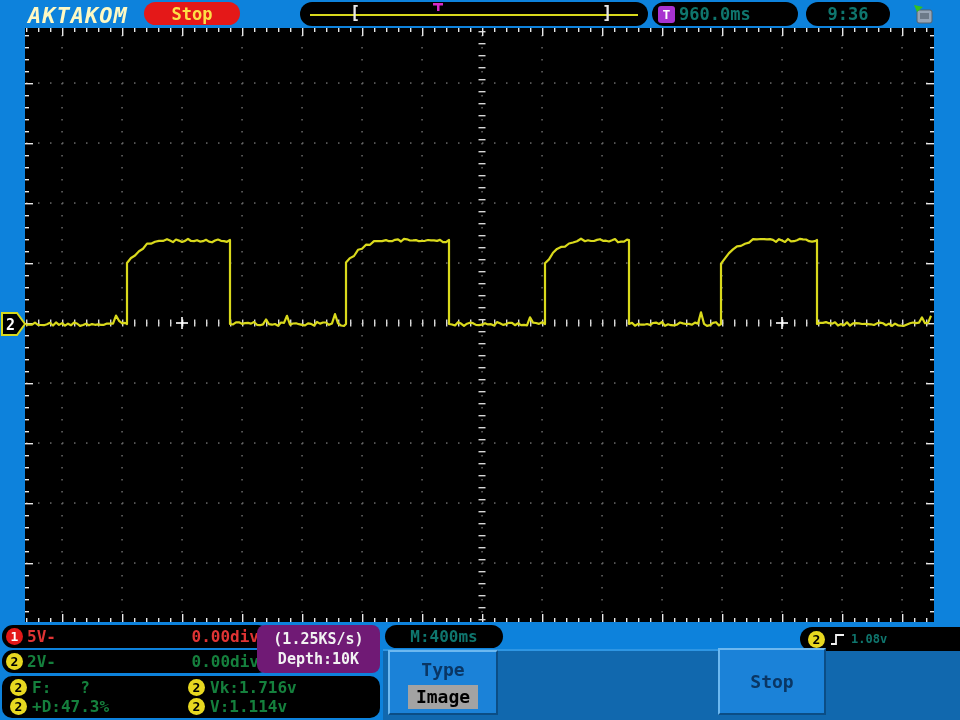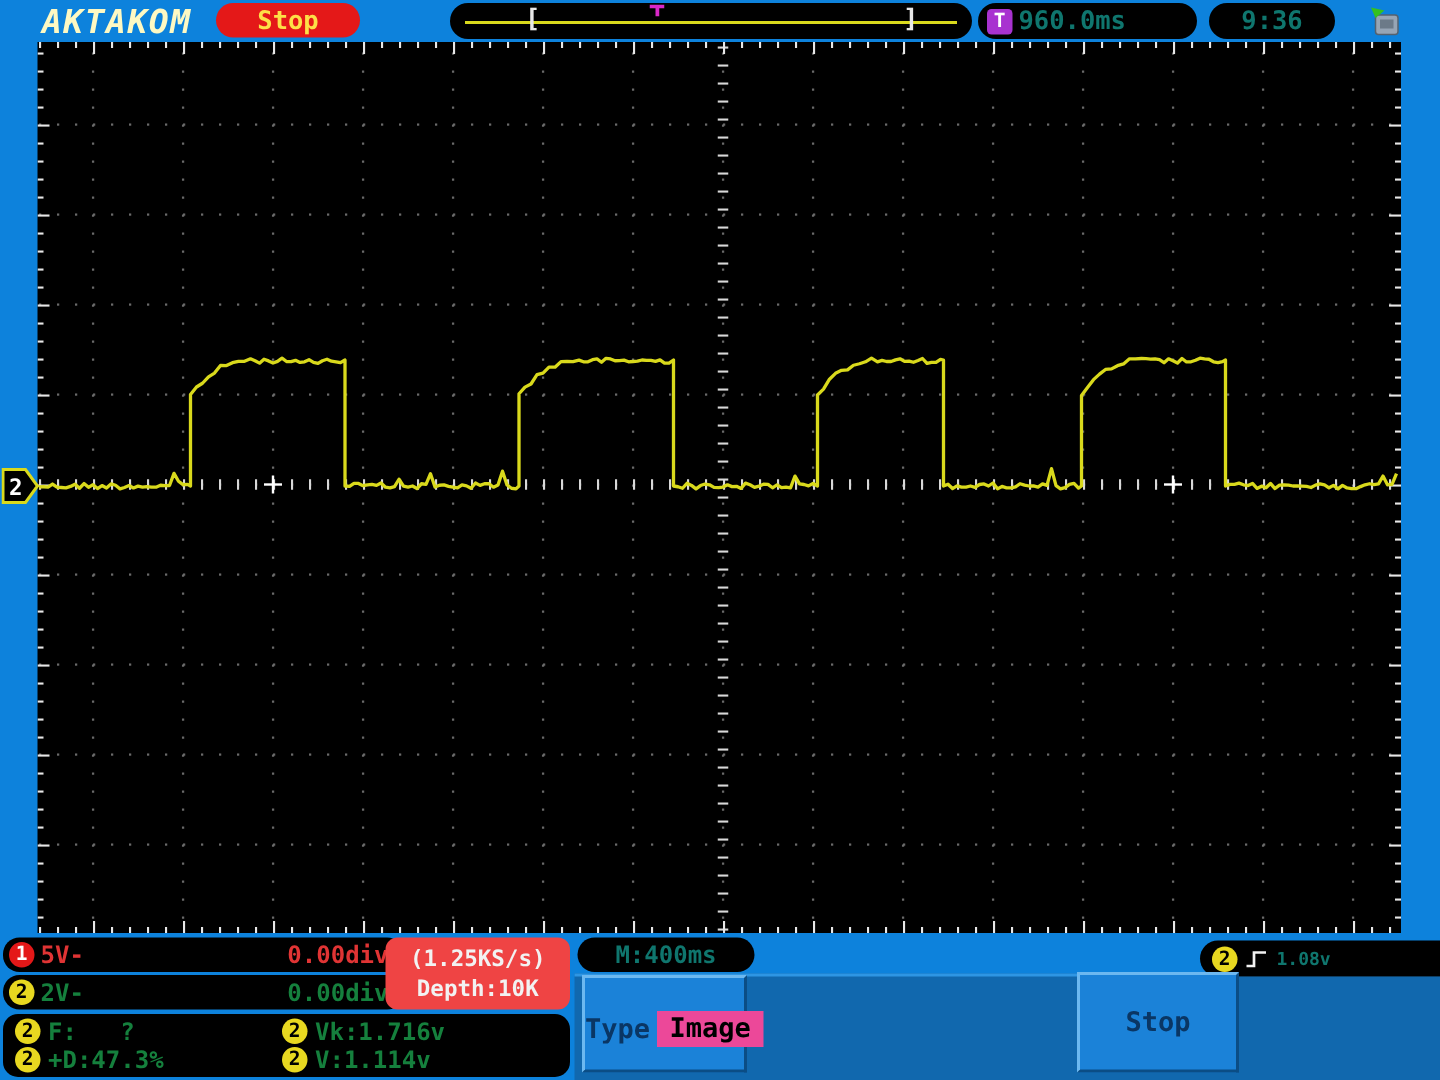--- a/index.html
+++ b/index.html
@@ -30,36 +30,36 @@
   
   .menu-strip{left:383px;top:649px;width:577px;height:71px;background:#1168ae;border-top:2px solid #2e96e4;}
   .chpill{left:2px;width:253px;height:23px;border-radius:11px;padding:0 10px 0 4px;gap:4px;}
   .badge{width:17px;height:17px;border-radius:50%;display:flex;align-items:center;justify-content:center;
          font-size:13px;font-weight:bold;flex:0 0 17px;}
   .badge.red{background:#e41818;color:#fff;}
   .badge.yel{background:#e8d820;color:#000;}
   .ch1txt{color:#e03434;font-size:16px;font-weight:bold;}
   .ch2txt{color:#15803d;font-size:16px;font-weight:bold;}
   .grow{flex:1;}
-  .acqbox{left:257px;top:625px;width:123px;height:48px;background:#ef4444;border-radius:8px;
+  .acqbox{left:257px;top:625px;width:123px;height:48px;background:#701a75;border-radius:8px;
           display:flex;flex-direction:column;align-items:center;justify-content:center;gap:2px;}
   .acqbox span{color:#f2f2f2;font-size:15px;font-weight:bold;white-space:pre;}
   .mpill{left:385px;top:625px;width:118px;height:23px;justify-content:center;}
   .trigpill{left:800px;top:627px;width:156px;height:24px;border-radius:12px;padding:0 8px;gap:5px;}
   .measpill{left:2px;top:676px;width:378px;height:42px;background:#000;border-radius:10px;
             display:grid;grid-template-columns:178px 1fr;grid-template-rows:1fr 1fr;
             padding:2px 4px 2px 8px;box-sizing:border-box;}
   .measrow{display:flex;align-items:center;gap:5px;}
   .measrow span{white-space:pre;}
   .raised{background:#1b82d8;border:2px solid;border-color:#6cb8f0 #0b4d85 #0b4d85 #6cb8f0;
           box-sizing:border-box;}
-  .type-panel{left:388px;top:650px;width:110px;height:65px;display:flex;flex-direction:row;
+  .type-panel{left:388px;top:650px;width:110px;height:65px;display:flex;flex-direction:column;
               align-items:center;justify-content:flex-start;padding-top:7px;gap:5px;}
   .navy{color:#0a3664;font-size:18px;font-weight:bold;}
-  .sel-item{background:#ec4899;color:#000;font-size:18px;font-weight:bold;padding:0 8px;line-height:24px;}
+  .sel-item{background:#a3a3a3;color:#000;font-size:18px;font-weight:bold;padding:0 8px;line-height:24px;}
   .save-btn{left:718px;top:648px;width:108px;height:67px;display:flex;align-items:center;justify-content:center;cursor:pointer;}
 </style>
 </head>
 <body>
 
 <div class="abs mono brand">AKTAKOM</div>
 
 <div class="abs stop-pill mono">
   <span>Stop</span>
 </div>

